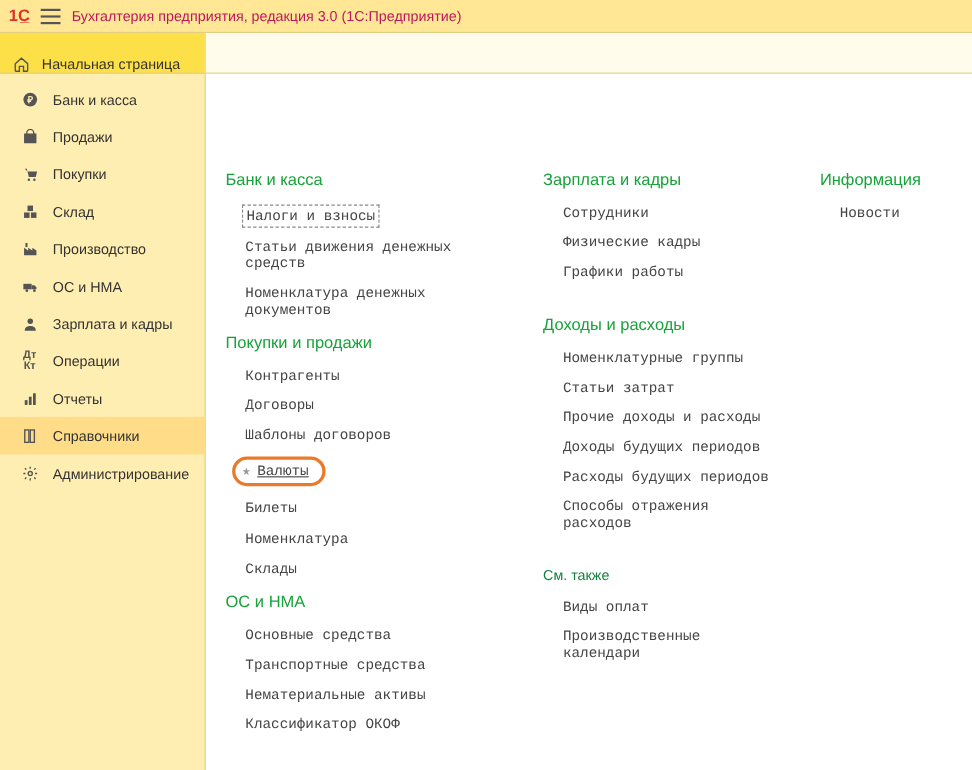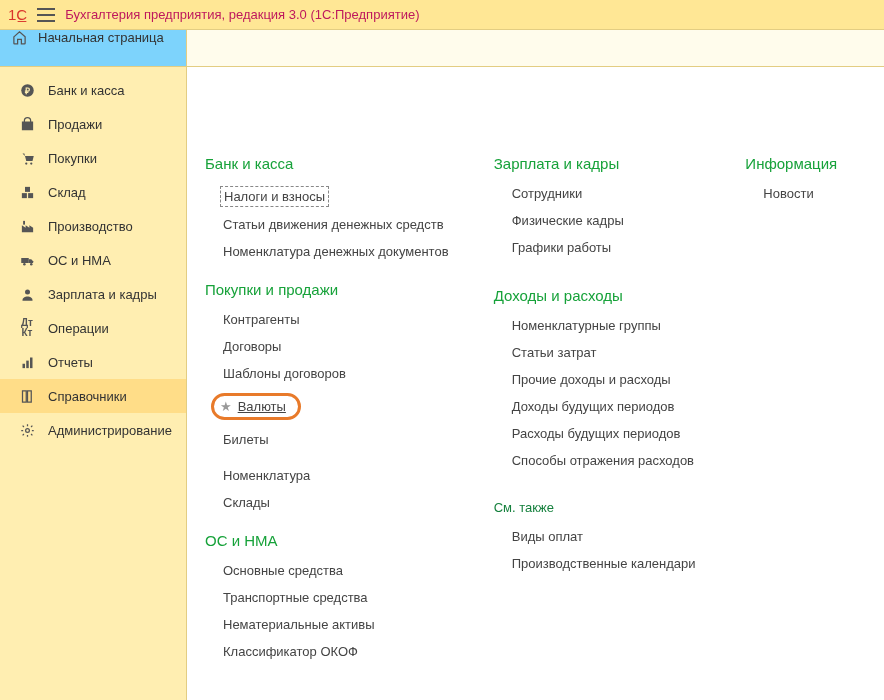--- a/index.html
+++ b/index.html
@@ -15,21 +15,21 @@
       height: 30px;
       background: #ffe795;
       display: flex;
       align-items: center;
       padding: 0 8px;
       gap: 10px;
       border-bottom: 1px solid #e3cd82;
     }
     .logo-1c {
       color: #d9342b;
-      font-weight: normal;
+      font-weight: bold;
       font-size: 15px;
       font-family: Arial, sans-serif;
     }
     .hamburger-icon {
       width: 18px;
       height: 14px;
       display: flex;
       flex-direction: column;
       justify-content: space-between;
       cursor: pointer;
@@ -48,24 +48,24 @@
     }
     .sidebar {
       width: 187px;
       background: #ffeeb1;
       border-right: 1px solid #e3cd82;
       flex-shrink: 0;
     }
     .start-page-row {
       height: 37px;
       display: flex;
-      align-items: flex-start;
+      align-items: flex-end;
       padding: 0 10px;
       gap: 10px;
-      background: #7dd3fc;
+      background: #fde047;
       border-bottom: 1px solid #e3cd82;
       cursor: pointer;
     }
     .start-page-row .icon { width: 18px; display:flex; justify-content:center; color:#555; }
     .start-page-row span.label { color: #333; }
     .nav-list { padding-top: 6px; }
     .nav-item {
       height: 34px;
       display: flex;
       align-items: center;
@@ -115,20 +115,21 @@
     .link-item {
       color: #444;
       font-size: 13px;
       margin-bottom: 12px;
       margin-left: 18px;
       cursor: pointer;
       display: flex;
       align-items: flex-start;
       gap: 6px;
       width: fit-content;
+      font-family: Liberation Mono, monospace;
     }
     .link-item.dotted {
       border: 1px dashed #888;
       padding: 2px 3px;
       margin-left: 15px;
       margin-bottom: 10px;
     }
     .link-item.highlighted {
       border: 3px solid #e87a2a;
       border-radius: 14px;

